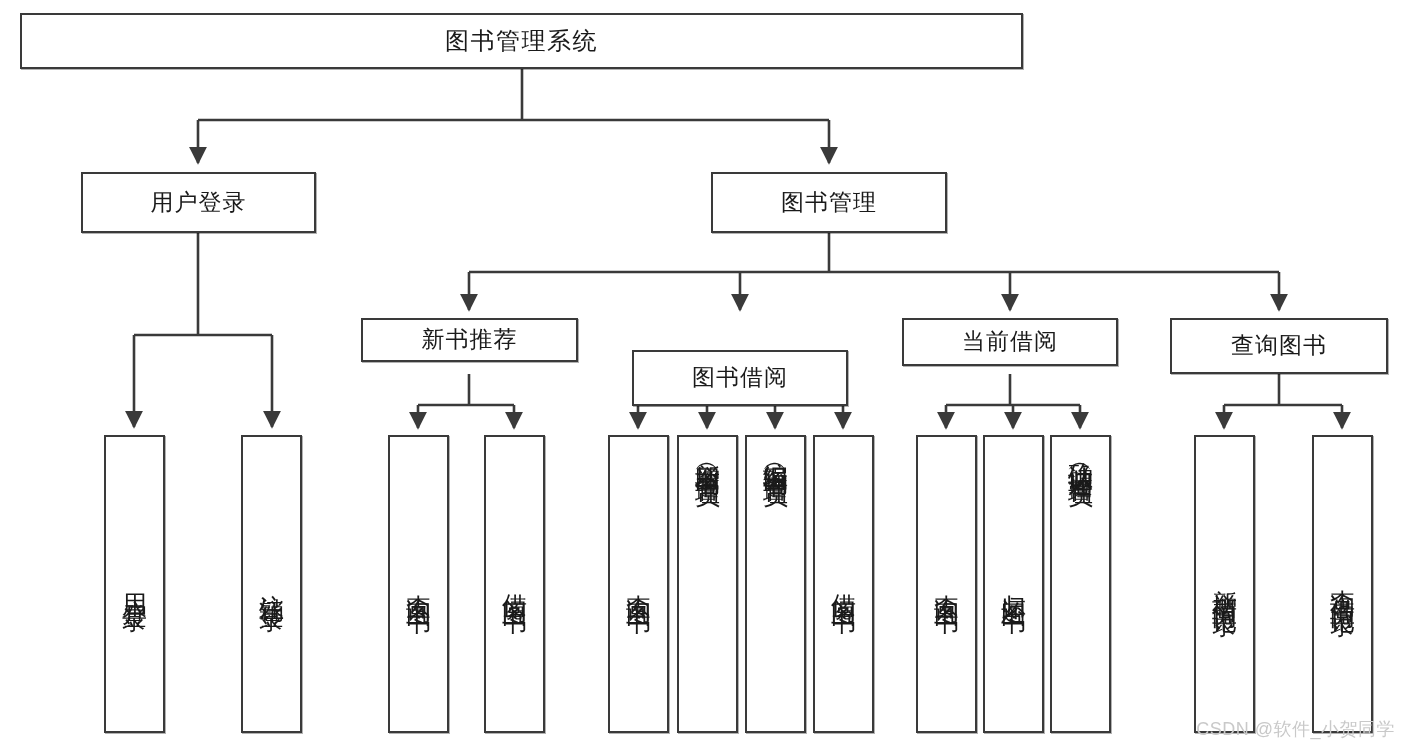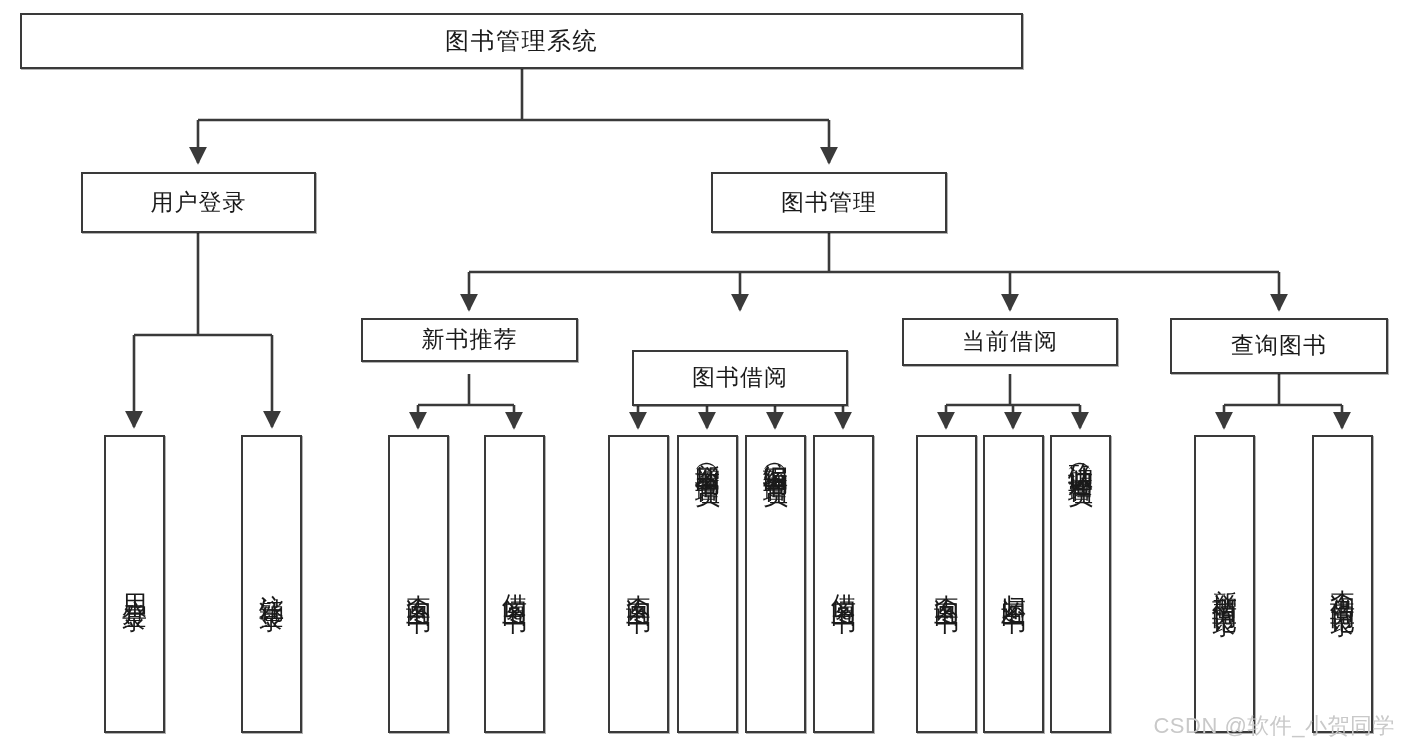--- a/index.html
+++ b/index.html
@@ -39,21 +39,21 @@
     margin:0 auto;
   }
   .node.v.tall .lbl{letter-spacing:3px;}
   .node.v.start{align-items:flex-start;}
   .node.v.center{align-items:center;}
 
   .watermark{
     position:absolute;
     right:10px;
     bottom:6px;
-    font-size:22px;
+    font-size:18px;
     color:#c9c9c9;
     letter-spacing:0.5px;
     z-index:5;
     white-space:nowrap;
     text-align:center;
   }
 </style>
 </head>
 <body>
 

